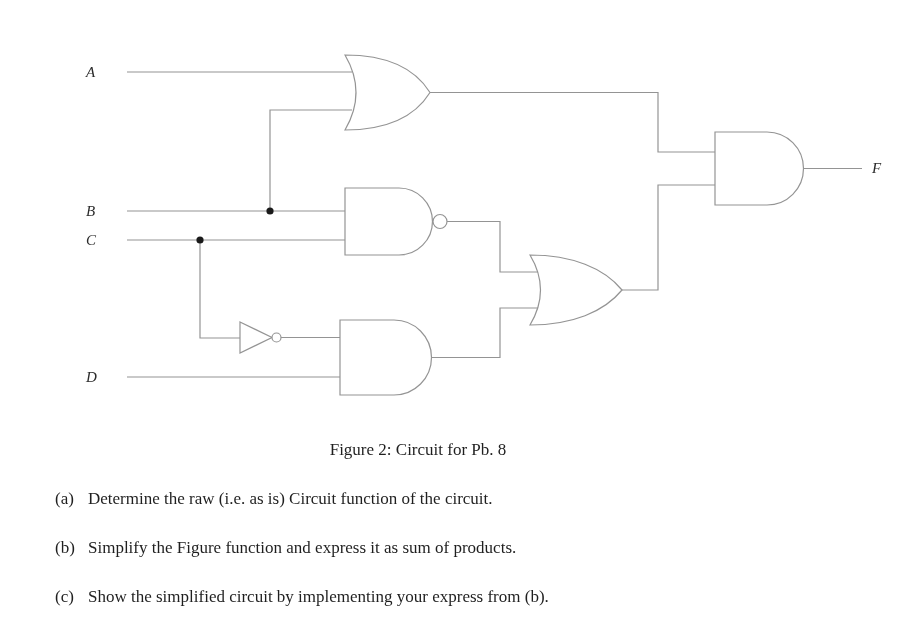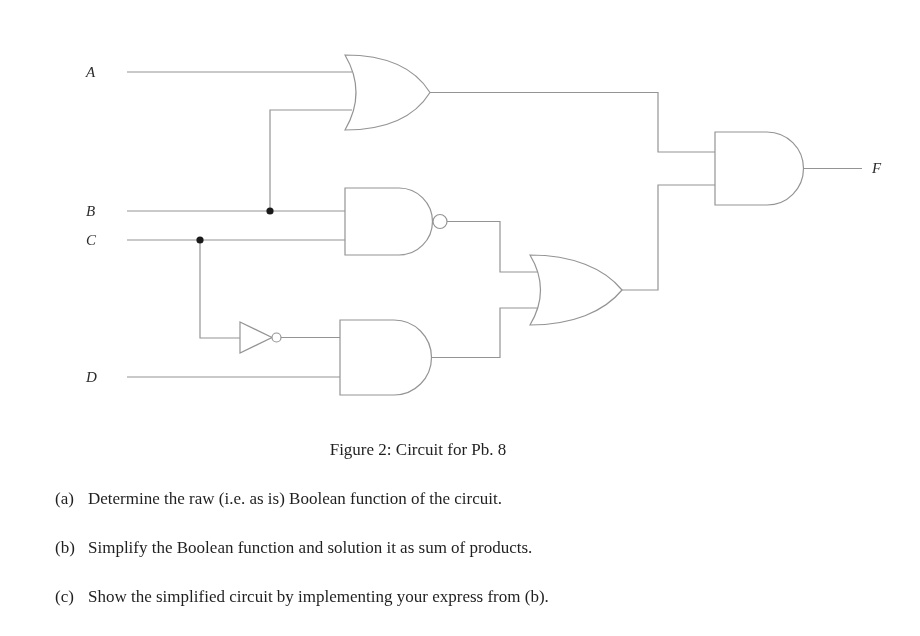--- a/index.html
+++ b/index.html
@@ -98,25 +98,25 @@
     <text class="io-label" x="86" y="245">C</text>
     <text class="io-label" x="86" y="382">D</text>
     <text class="io-label" x="872" y="173">F</text>
   </svg>
 
   <div class="caption">Figure 2: Circuit for Pb. 8</div>
 
   <div class="questions">
     <div class="question">
       <span class="marker">(a)</span>
-      <span class="qtext">Determine the raw (i.e. as is) Boolean function of the circuit.</span>
+      <span class="qtext">Determine the raw (i.e. as is) Circuit function of the circuit.</span>
     </div>
     <div class="question">
       <span class="marker">(b)</span>
-      <span class="qtext">Simplify the Boolean function and solution it as sum of products.</span>
+      <span class="qtext">Simplify the Figure function and express it as sum of products.</span>
     </div>
     <div class="question">
       <span class="marker">(c)</span>
       <span class="qtext">Show the simplified circuit by implementing your express from (b).</span>
     </div>
   </div>
 
 </div>
 
 </body></html>

